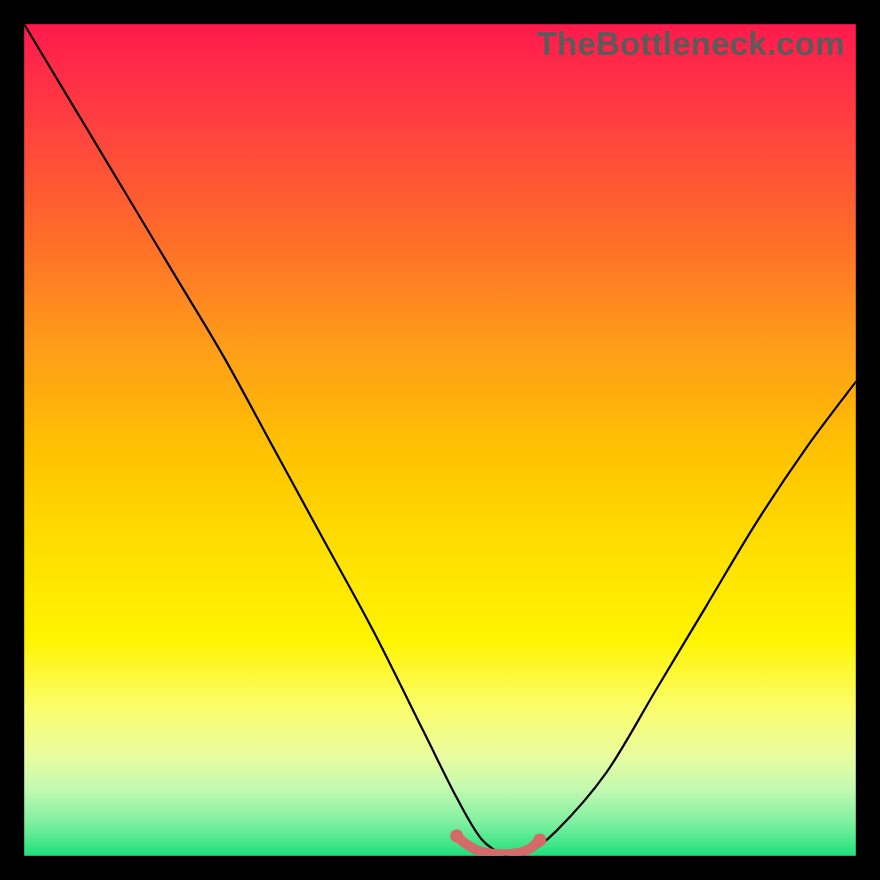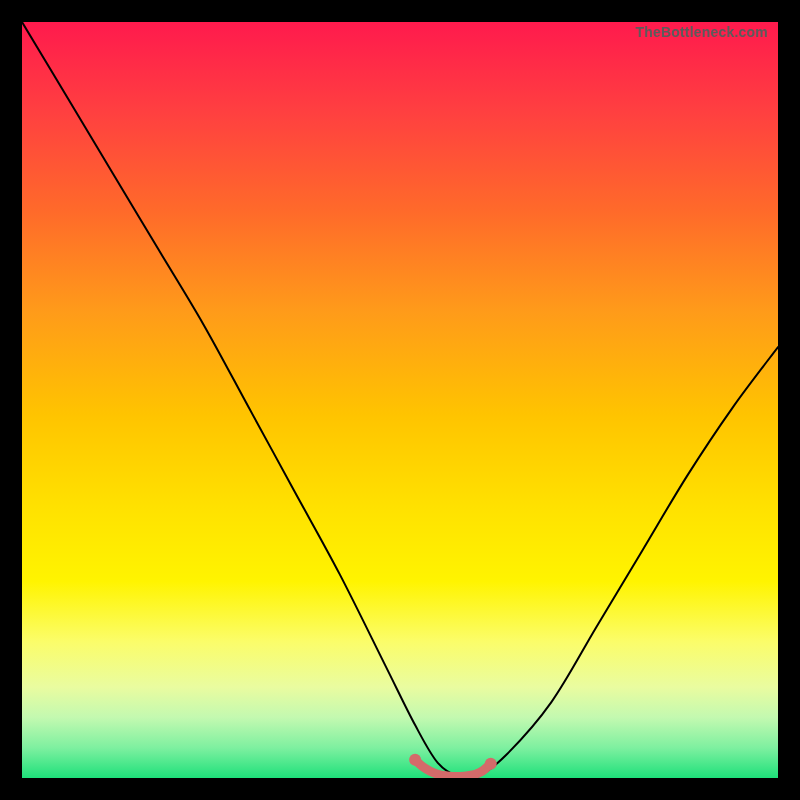--- a/index.html
+++ b/index.html
@@ -23,21 +23,21 @@
       #e9fca0 88%,
       #c3f9b0 92%,
       #7ef0a0 96%,
       #1ee07a 100%);
   }
   .watermark {
     position: absolute;
     top: 2px;
     right: 10px;
     font-family: Arial, Helvetica, sans-serif;
-    font-size: 14px;
+    font-size: 30px;
     font-weight: 600;
     color: #5b5b5b;
     letter-spacing: 0.2px;
   }
   svg.curves {
     position: absolute;
     left: 0; top: 0;
     width: 756px; height: 756px;
   }
 </style>

